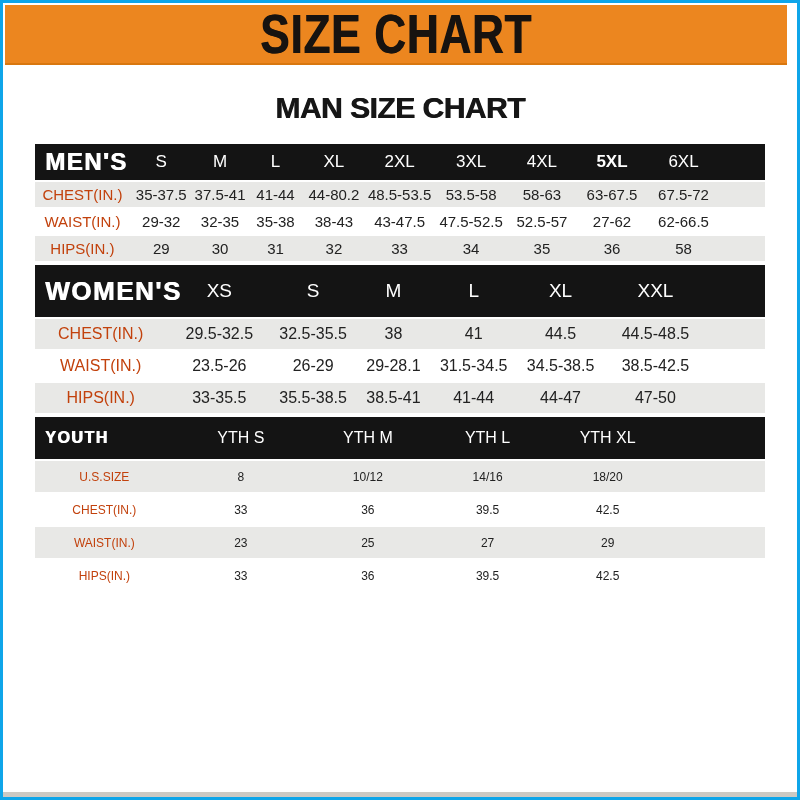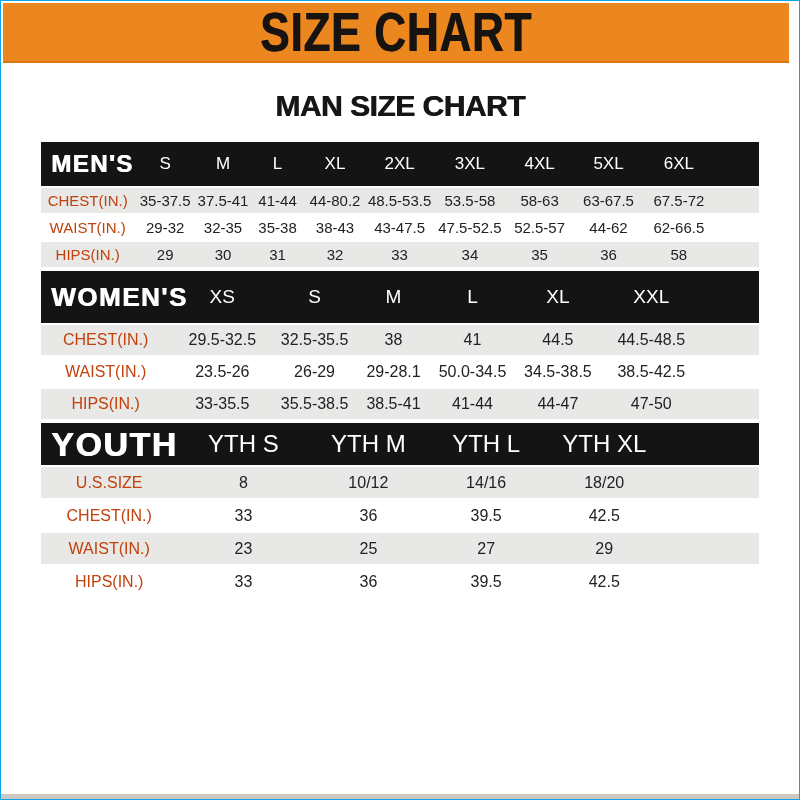--- a/index.html
+++ b/index.html
@@ -9,21 +9,21 @@
     --footer-red:#A52E24;
   }
   *{box-sizing:border-box;}
   html,body{margin:0;padding:0;background:#fff;}
   body{font-family:"Liberation Sans","DejaVu Sans",sans-serif;}
   .page{
     position:relative;
     width:800px;height:800px;
     background:#fff;
     overflow:hidden;
-    border:1px solid #0ea5e9;
+    border:3px solid #0ea5e9;
   }
   
   .banner{
     margin:2px 10px 0 2px;
     height:60px;
     background:var(--accent-orange);
     border-bottom:2px solid #d9770f;
     display:flex;align-items:center;justify-content:center;
   }
   .banner-title{
@@ -31,21 +31,21 @@
     font-size:55px;
     line-height:1;
     font-weight:700;
     color:#171310;
     letter-spacing:1px;
     transform:scaleX(0.8);
     text-shadow:1px 0 0 currentColor;
     white-space:nowrap;
   }
   
-  .content{padding:0 40px;margin-top:11px;}
+  .content{padding:0 32px;margin-top:11px;}
   .section-title{
     text-align:center;
     font-size:30px;
     line-height:30px;
     font-weight:700;
     letter-spacing:-0.5px;
     color:#161616;
     text-shadow:0.7px 0 0 currentColor;
     margin:0;
   }
@@ -78,52 +78,52 @@
     text-align:center;
     color:#222;
     padding:0;
     white-space:nowrap;
   }
   table.size-table td.row-label{color:#c2410c;}
   table.size-table tbody tr:nth-child(odd) td{background:var(--row-gray);}
   table.size-table tbody tr:nth-child(even) td{background:#fff;}
 
   
-  .s0 th{height:44px;font-size:17px;}
+  .s0 th{height:36px;font-size:17px;}
   .s0 th.group-label{font-size:24px;}
   .s0 td{height:25px;font-size:15px;}
   .s0 th:nth-child(1){width:13%;}
   .s0 th:nth-child(2){width:8.6%;}
   .s0 th:nth-child(3){width:7.5%;}
   .s0 th:nth-child(4){width:7.7%;}
   .s0 th:nth-child(5){width:8.3%;}
   .s0 th:nth-child(6){width:9.7%;}
   .s0 th:nth-child(7){width:9.9%;}
   .s0 th:nth-child(8){width:9.5%;}
-  .s0 th:nth-child(9){width:9.7%;}
+  .s0 th:nth-child(9){width:9.7%;font-weight:bold;}
   .s0 th:nth-child(10){width:9.9%;}
   .s0 th:nth-child(11){width:6.2%;}
 
   
   .s1 th{height:52px;font-size:19px;}
   .s1 th.group-label{font-size:26px;}
   .s1 td{height:30px;font-size:16px;}
   .s1 th:nth-child(1){width:18%;}
   .s1 th:nth-child(2){width:14.5%;}
   .s1 th:nth-child(3){width:11.2%;}
   .s1 th:nth-child(4){width:10.8%;}
   .s1 th:nth-child(5){width:11.2%;}
   .s1 th:nth-child(6){width:12.6%;}
   .s1 th:nth-child(7){width:13.4%;}
   .s1 th:nth-child(8){width:8.3%;}
 
   
-  .s2 th{height:42px;font-size:24px;}
-  .s2 th.group-label{font-size:34px;}
-  .s2 td{height:31px;font-size:16px;}
+  .s2 th{height:42px;font-size:16px;}
+  .s2 th.group-label{font-size:16px;}
+  .s2 td{height:31px;font-size:12px;}
   .s2 th:nth-child(1){width:19%;}
   .s2 th:nth-child(2){width:18.4%;}
   .s2 th:nth-child(3){width:16.4%;}
   .s2 th:nth-child(4){width:16.4%;}
   .s2 th:nth-child(5){width:16.5%;}
   .s2 th:nth-child(6){width:13.3%;}
 
   
   .notice{
     margin:14px 0 0 30px;
@@ -190,21 +190,21 @@
             </tr>
             <tr>
               <td class="row-label">WAIST(IN.)</td>
               <td>29-32</td>
               <td>32-35</td>
               <td>35-38</td>
               <td>38-43</td>
               <td>43-47.5</td>
               <td>47.5-52.5</td>
               <td>52.5-57</td>
-              <td>44-62</td>
+              <td>27-62</td>
               <td>62-66.5</td>
               <td class="spacer"></td>
             </tr>
             <tr>
               <td class="row-label">HIPS(IN.)</td>
               <td>29</td>
               <td>30</td>
               <td>31</td>
               <td>32</td>
               <td>33</td>
@@ -241,21 +241,21 @@
               <td>41</td>
               <td>44.5</td>
               <td>44.5-48.5</td>
               <td class="spacer"></td>
             </tr>
             <tr>
               <td class="row-label">WAIST(IN.)</td>
               <td>23.5-26</td>
               <td>26-29</td>
               <td>29-28.1</td>
-              <td>50.0-34.5</td>
+              <td>31.5-34.5</td>
               <td>34.5-38.5</td>
               <td>38.5-42.5</td>
               <td class="spacer"></td>
             </tr>
             <tr>
               <td class="row-label">HIPS(IN.)</td>
               <td>33-35.5</td>
               <td>35.5-38.5</td>
               <td>38.5-41</td>
               <td>41-44</td>

